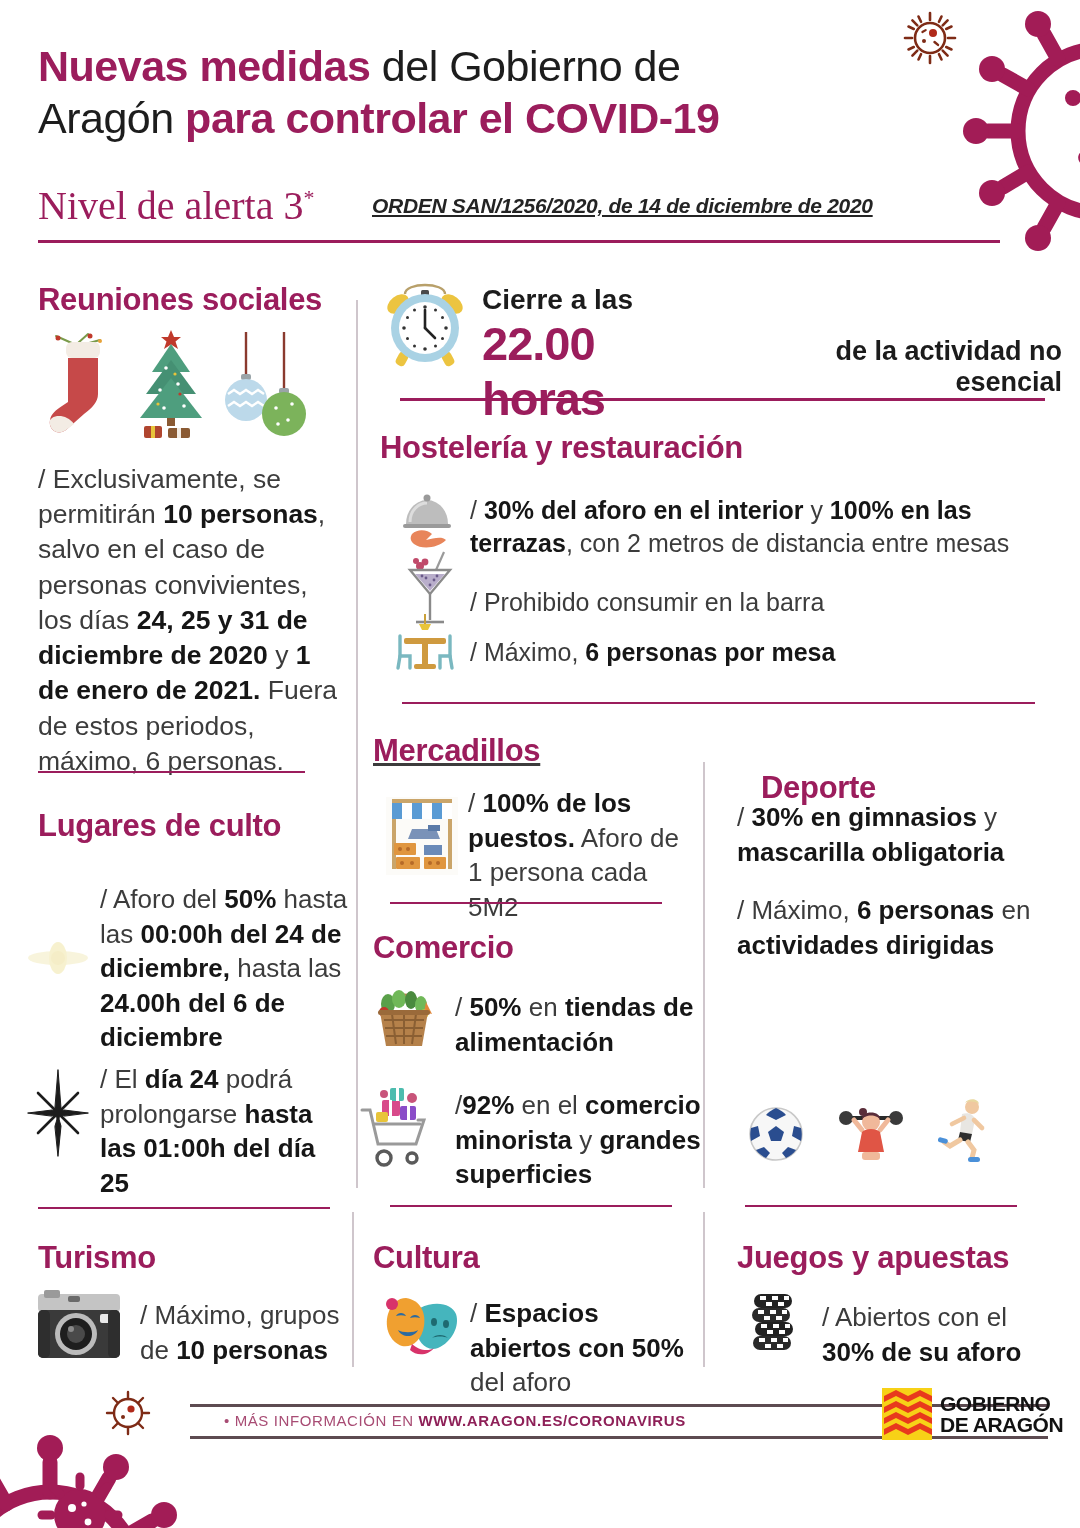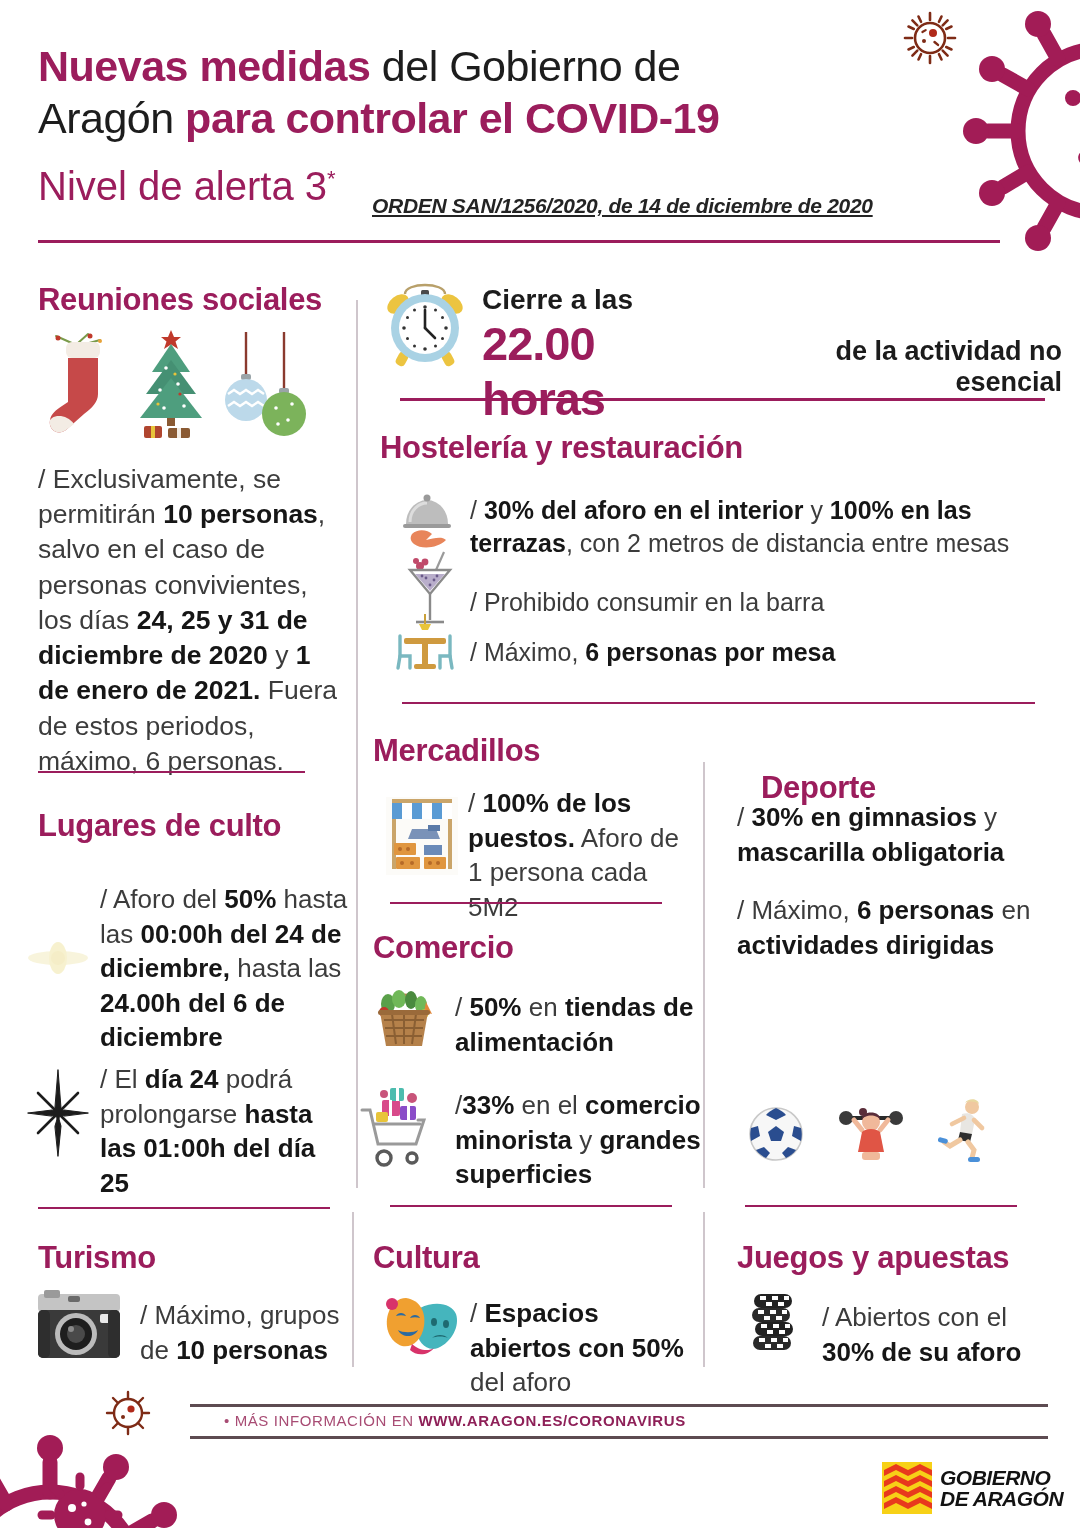--- a/index.html
+++ b/index.html
@@ -45,21 +45,21 @@
 </head>
 <body>
 
 <div class="page">
 
   <div class="abs title" style="left:38px;top:40px;width:880px;">
     <div><span class="mb">Nuevas medidas</span><span> del Gobierno de</span></div>
     <div><span>Aragón </span><span class="mb">para controlar el COVID-19</span></div>
   </div>
 
-  <div class="abs nivel" style="left:38px;top:164px;"><span>Nivel de alerta 3</span><sup>*</sup></div>
+  <div class="abs nivel" style="left:38px;top:182px;font-family:Liberation Serif, serif;"><span>Nivel de alerta 3</span><sup>*</sup></div>
 
   <div class="abs orden" style="left:372px;top:194px;">ORDEN SAN/1256/2020, de 14 de diciembre de 2020</div>
 
   <div class="abs hrule" style="left:38px;top:240px;width:962px;"></div>
 
   <svg class="abs" style="left:897px;top:5px;" width="66" height="66" viewBox="0 0 66 66">
     <g stroke="#7e2b16" stroke-width="2.6" stroke-linecap="round" fill="none">
       <circle cx="33" cy="33" r="15"></circle>
       <line x1="33" y1="15" x2="33" y2="8"></line>
         <line x1="33" y1="51" x2="33" y2="58"></line>
@@ -289,21 +289,21 @@
       <path d="M8 24 L8 44 L18 44 L18 56"></path>
         <line x1="8" y1="44" x2="6" y2="56"></line>
       <path d="M58 24 L58 44 L48 44 L48 56"></path>
         <line x1="58" y1="44" x2="60" y2="56"></line>
     </g>
   </svg>
   <p class="rich abs" style="left:470px;top:636px;width:585px;font-size:25px;"><span>/  Máximo, </span><span class="b">6 personas por mesa</span></p>
 
   <div class="abs thinrule" style="left:402px;top:702px;width:633px;"></div>
 
-  <div class="abs" style="left:373px;top:733px;">
+  <div class="abs" style="left:373px;top:733px;text-decoration:underline;">
     <h2 class="sec">Mercadillos</h2>
   </div>
 
   <svg class="abs" style="left:384px;top:795px;" width="76" height="82" viewBox="0 0 76 82">
     <rect x="2" y="2" width="72" height="78" fill="#fcfbf8"></rect>
     <rect x="8" y="4" width="60" height="4" fill="#caa56a"></rect>
     <g>
       <rect x="8" y="8" width="10" height="16" fill="#5a9bd4"></rect>
         <rect x="18" y="8" width="10" height="16" fill="#ffffff"></rect>
       <rect x="28" y="8" width="10" height="16" fill="#5a9bd4"></rect>
@@ -384,21 +384,21 @@
         <circle cx="52" cy="16" r="5"></circle>
         <circle cx="24" cy="12" r="4"></circle>
       </g>
     <g stroke="#9a9a9a" stroke-width="3" fill="none" stroke-linecap="round">
       <path d="M2 28 L10 28 L18 62 L56 62 L64 38 L58 38"></path>
       <line x1="14" y1="42" x2="60" y2="42"></line>
     </g>
     <circle cx="24" cy="76" r="7" fill="none" stroke="#5a5a5a" stroke-width="3.4"></circle>
     <circle cx="52" cy="76" r="5" fill="none" stroke="#5a5a5a" stroke-width="3.4"></circle>
   </svg>
-  <p class="rich abs" style="left:455px;top:1088px;width:250px;"><span>/</span><span class="b">33%</span><span> en el </span><span class="b">comercio minorista</span><span> y </span><span class="b">grandes superficies</span></p>
+  <p class="rich abs" style="left:455px;top:1088px;width:250px;"><span>/</span><span class="b">92%</span><span> en el </span><span class="b">comercio minorista</span><span> y </span><span class="b">grandes superficies</span></p>
 
   <div class="abs thinrule" style="left:390px;top:1205px;width:282px;"></div>
 
   <div class="abs" style="left:761px;top:733px;margin-top:37px;">
     <h2 class="sec">Deporte</h2>
   </div>
   <p class="rich abs" style="left:737px;top:800px;width:312px;"><span>/ </span><span class="b">30% en gimnasios</span><span> y </span><span class="b">mascarilla obligatoria</span></p>
   <p class="rich abs" style="left:737px;top:893px;width:312px;"><span>/ Máximo, </span><span class="b">6 personas</span><span> en </span><span class="b">actividades dirigidas</span></p>
 
   <svg class="abs" style="left:748px;top:1106px;" width="56" height="56" viewBox="0 0 56 56">
@@ -613,21 +613,21 @@
         <line x1="-10" y1="-10" x2="-15" y2="-15"></line>
           <line x1="10" y1="10" x2="15" y2="15"></line>
         <line x1="-10" y1="10" x2="-15" y2="15"></line>
           <line x1="10" y1="-10" x2="15" y2="-15"></line>
       </g>
       <circle cx="3" cy="-4" r="3.6" fill="#b0291a"></circle>
       <circle cx="-5" cy="4" r="2" fill="#7e2b16"></circle>
     </g>
   </svg>
 
-  <div class="abs logo" style="left:882px;top:1462px;font-style:italic;">
+  <div class="abs logo" style="left:882px;top:1388px;">
     <svg width="50" height="52" viewBox="0 0 50 52">
       <rect x="0" y="0" width="50" height="52" fill="#f7d117"></rect>
       <g fill="#e8391d">
         <path d="M2 8 L14 2 L26 8 L38 2 L50 8 L50 14 L38 8 L26 14 L14 8 L2 14 Z"></path>
         <path d="M2 19 L14 13 L26 19 L38 13 L50 19 L50 25 L38 19 L26 25 L14 19 L2 25 Z"></path>
         <path d="M2 30 L14 24 L26 30 L38 24 L50 30 L50 36 L38 30 L26 36 L14 30 L2 36 Z"></path>
         <path d="M2 41 L14 35 L26 41 L38 35 L50 41 L50 47 L38 41 L26 47 L14 41 L2 47 Z"></path>
       </g>
     </svg>
     <div class="logo-txt">

